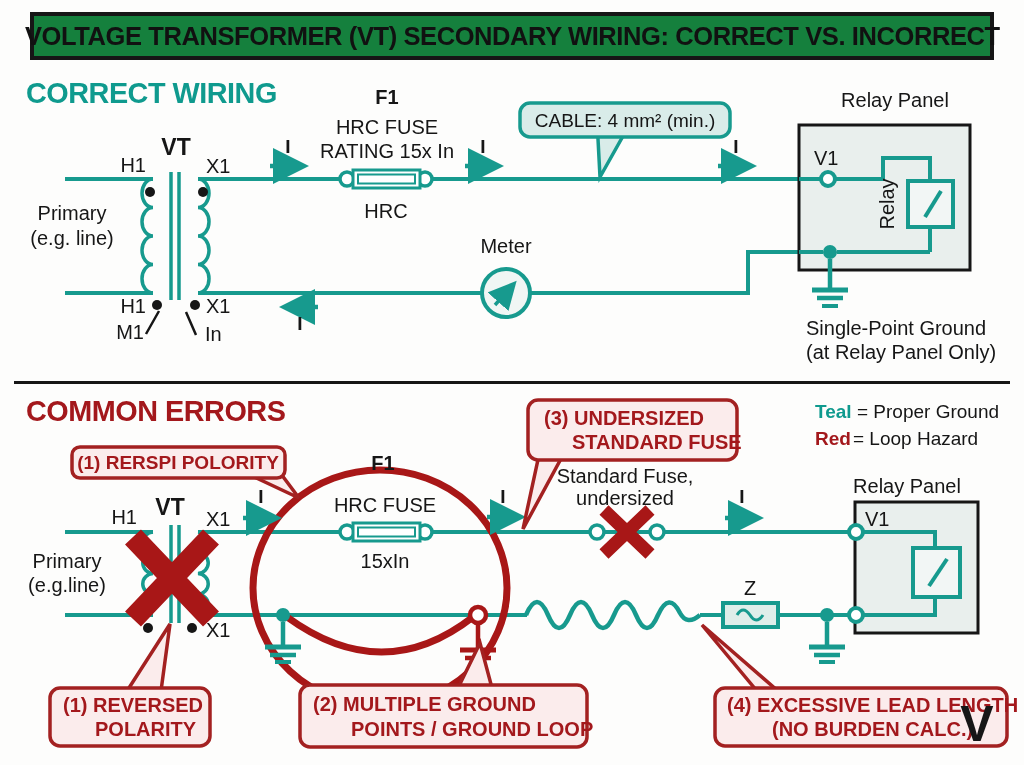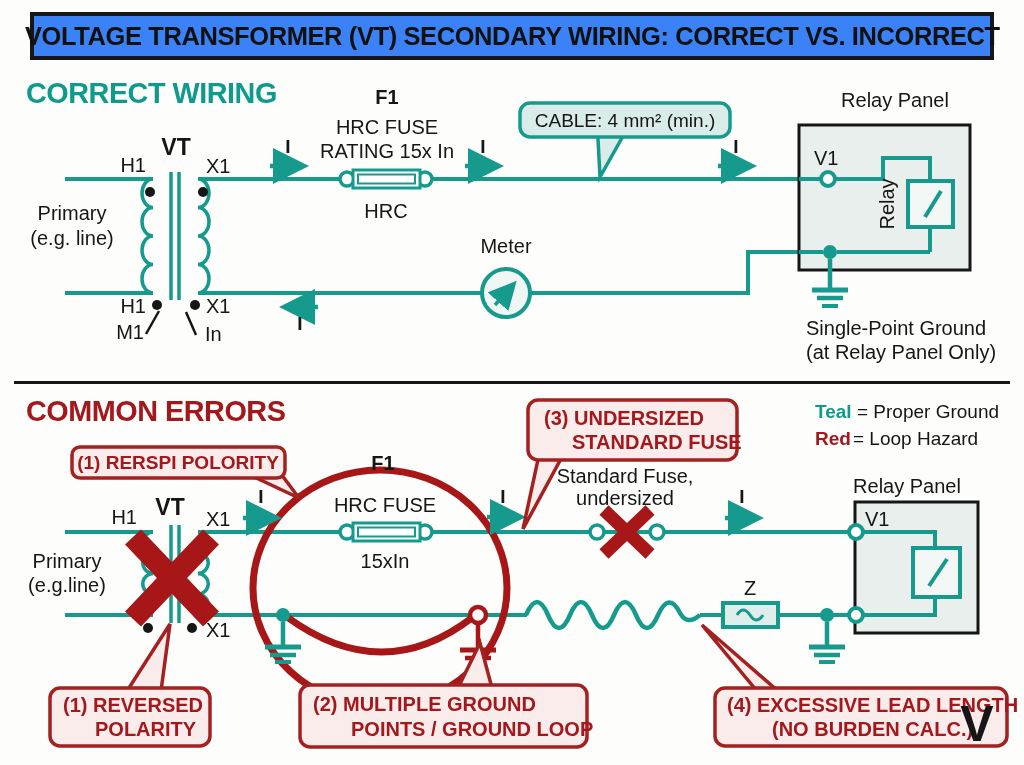--- a/index.html
+++ b/index.html
@@ -1,19 +1,19 @@
 <!DOCTYPE html>
 <html><head>
 <meta charset="utf-8">
 <style>
   html,body{margin:0;padding:0;background:#e9e9e9;}
   #stage{position:relative;width:1024px;height:765px;background:#fdfdfc;overflow:hidden;
          font-family:"Liberation Sans",sans-serif;}
   #titlebox{position:absolute;left:30px;top:12px;width:956px;height:40px;
-            background:#3b82f6;border:4px solid #161616;display:flex;align-items:center;justify-content:center;}
+            background:#15803d;border:4px solid #161616;display:flex;align-items:center;justify-content:center;}
   #titlebox .t{font-weight:bold;font-size:26px;letter-spacing:-0.4px;color:#111;white-space:nowrap;transform:scaleX(0.98);}
   .sect-head{position:absolute;font-weight:bold;font-size:30px;letter-spacing:-0.5px;white-space:nowrap;transform:scaleX(0.96);transform-origin:left;}
   #head-correct{left:26px;top:76px;color:#0f9a8e;}
   #head-errors{left:26px;top:394px;color:#a3181c;}
   #divider{position:absolute;left:14px;top:381px;width:996px;height:3px;background:#161616;}
   svg{position:absolute;left:0;}
   svg text{fill:#161616;font-family:"Liberation Sans",sans-serif;}
   .lab{font-size:20px;}
   .lab-s{font-size:19px;}
   .bold{font-weight:bold;}

